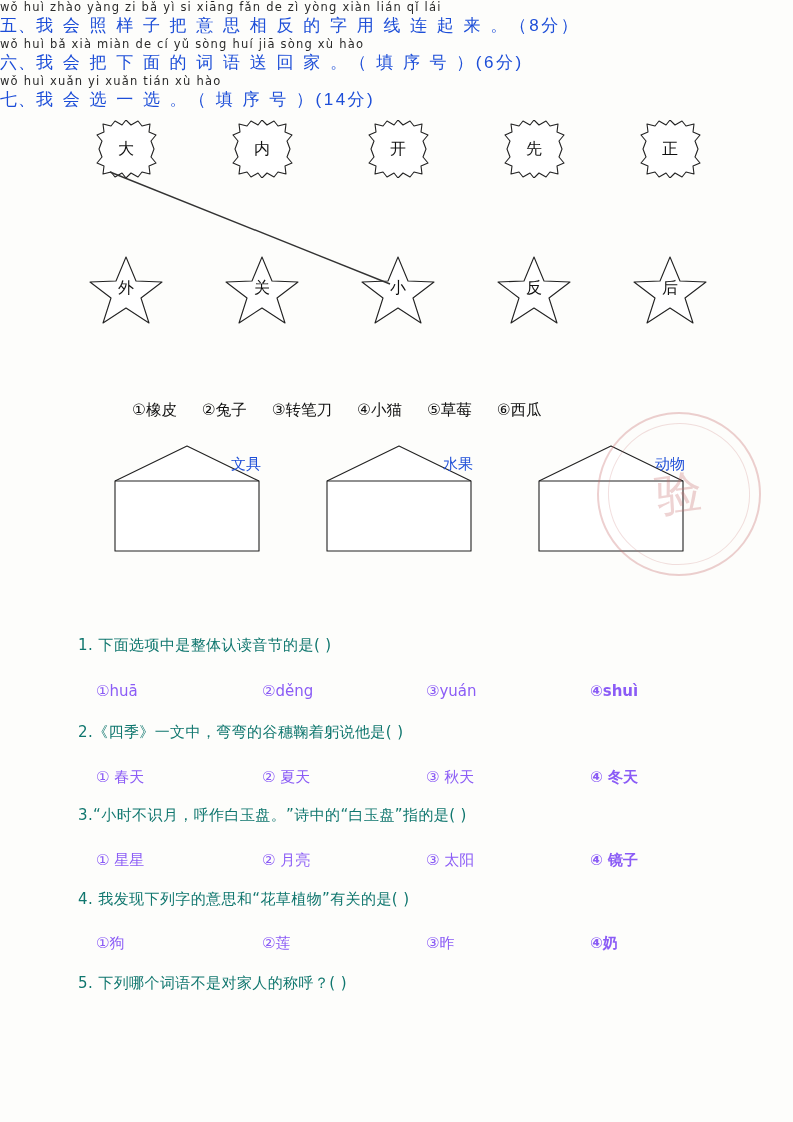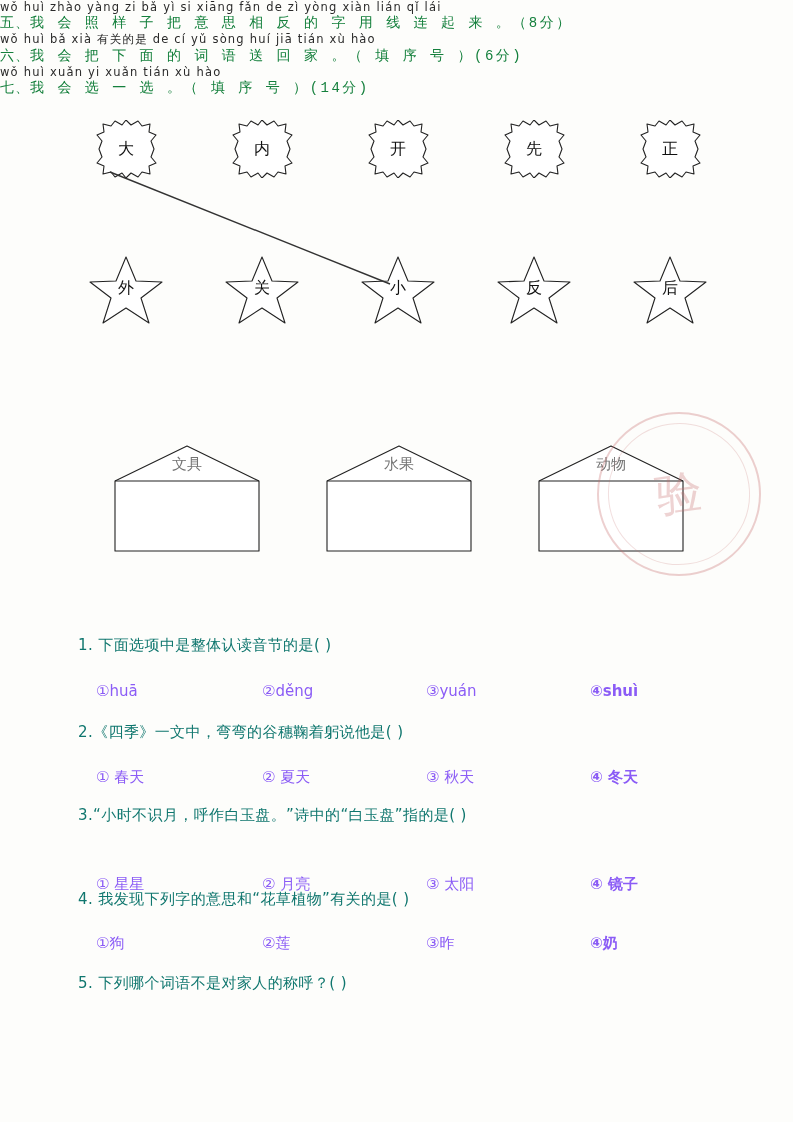--- a/index.html
+++ b/index.html
@@ -23,24 +23,24 @@
 
   
   .pinyin {
     font-family: "DejaVu Sans", sans-serif;
     font-size: 11.5px;
     letter-spacing: 1.2px;
     color: #2a2a2a;
     white-space: nowrap;
   }
   .heading {
-    font-family: Liberation Mono, monospace;
-    font-size: 14px;
+    font-family: Liberation Sans, sans-serif;
+    font-size: 17px;
     letter-spacing: 2.5px;
-    color: #15803d;
+    color: #1d4ed8;
     white-space: nowrap;
   }
   .heading .num {
     letter-spacing: 1px;
   }
 
   
   .shape-row {
     position: absolute;
     left: 0;
@@ -113,24 +113,24 @@
   }
   .house svg {
     position: absolute;
     inset: 0;
   }
   .house-label {
     position: absolute;
     top: 12px;
     left: 0;
     width: 148px;
-    text-align: center;
+    text-align: right;
     font-family: "DejaVu Sans", sans-serif;
     font-size: 15px;
-    color: #737373;
+    color: #1d4ed8;
   }
 
   
   .q-stem {
     position: absolute;
     font-family: "DejaVu Sans", sans-serif;
     font-size: 15px;
     letter-spacing: 0.4px;
     color: #0f766e;
     white-space: nowrap;
@@ -252,26 +252,34 @@
         <path d="M39 2 L49 26 L75 27 L54 43 L62 68 L39 53 L16 68 L24 43 L3 27 L29 26 Z" fill="#ffffff" stroke="#222" stroke-width="1.1" stroke-linejoin="round"></path>
       </svg>
       <span>后</span>
     </div>
   </div>
 
   <svg class="connector">
     <line x1="110" y1="172" x2="390" y2="284" stroke="#333" stroke-width="1.4"></line>
   </svg>
 
-  <div class="pinyin" style="left:92px; top:345px;">wǒ huì bǎ  xià 有关的是 de  cí  yǔ sòng huí jiā        tián xù hào</div>
+  <div class="pinyin" style="left:92px; top:345px;">wǒ huì bǎ  xià miàn de  cí  yǔ sòng huí jiā        sòng xù hào</div>
 
   <div class="heading" style="left:46px; top:365px;">
     <span class="num">六、</span><span>我 会 把 下 面 的 词 语 送 回 家 。（ 填 序 号 ）</span><span>(6分)</span>
   </div>
 
+  <div class="wordlist" style="left:132px; top:400px;">
+    <span class="item">①橡皮</span>
+    <span class="item">②兔子</span>
+    <span class="item">③转笔刀</span>
+    <span class="item">④小猫</span>
+    <span class="item">⑤草莓</span>
+    <span class="item">⑥西瓜</span>
+  </div>
 
   <div class="house" style="left:113px; top:443px; width:148px; height:110px;">
     <svg viewBox="0 0 148 110">
       <path d="M2 38 L74 3 L146 38 L146 108 L2 108 Z" fill="#ffffff" stroke="#222" stroke-width="1.1" stroke-linejoin="round"></path>
       <line x1="2" y1="38" x2="146" y2="38" stroke="#222" stroke-width="1.1"></line>
     </svg>
     <div class="house-label">文具</div>
   </div>
 
   <div class="house" style="left:537px; top:443px; width:148px; height:110px;">
@@ -310,21 +318,21 @@
 
   <div class="q-stem" style="left:78px; top:723px;">2.《四季》一文中，弯弯的谷穗鞠着躬说他是(          )</div>
   <div class="opt-row" style="top:768px;">
     <span class="opt o1">① 春天</span>
     <span class="opt o2">② 夏天</span>
     <span class="opt o3">③ 秋天</span>
     <span class="opt o4">④ 冬天</span>
   </div>
 
   <div class="q-stem" style="left:78px; top:806px;">3.“小时不识月，呼作白玉盘。”诗中的“白玉盘”指的是(          )</div>
-  <div class="opt-row" style="top:851px;margin-top:24px;">
+  <div class="opt-row" style="top:851px;">
     <span class="opt o1">① 星星</span>
     <span class="opt o2">② 月亮</span>
     <span class="opt o3">③ 太阳</span>
     <span class="opt o4">④ 镜子</span>
   </div>
 
   <div class="q-stem" style="left:78px; top:890px;">4. 我发现下列字的意思和“花草植物”有关的是(          )</div>
   <div class="opt-row" style="top:934px;">
     <span class="opt o1">①狗</span>
     <span class="opt o2">②莲</span>

